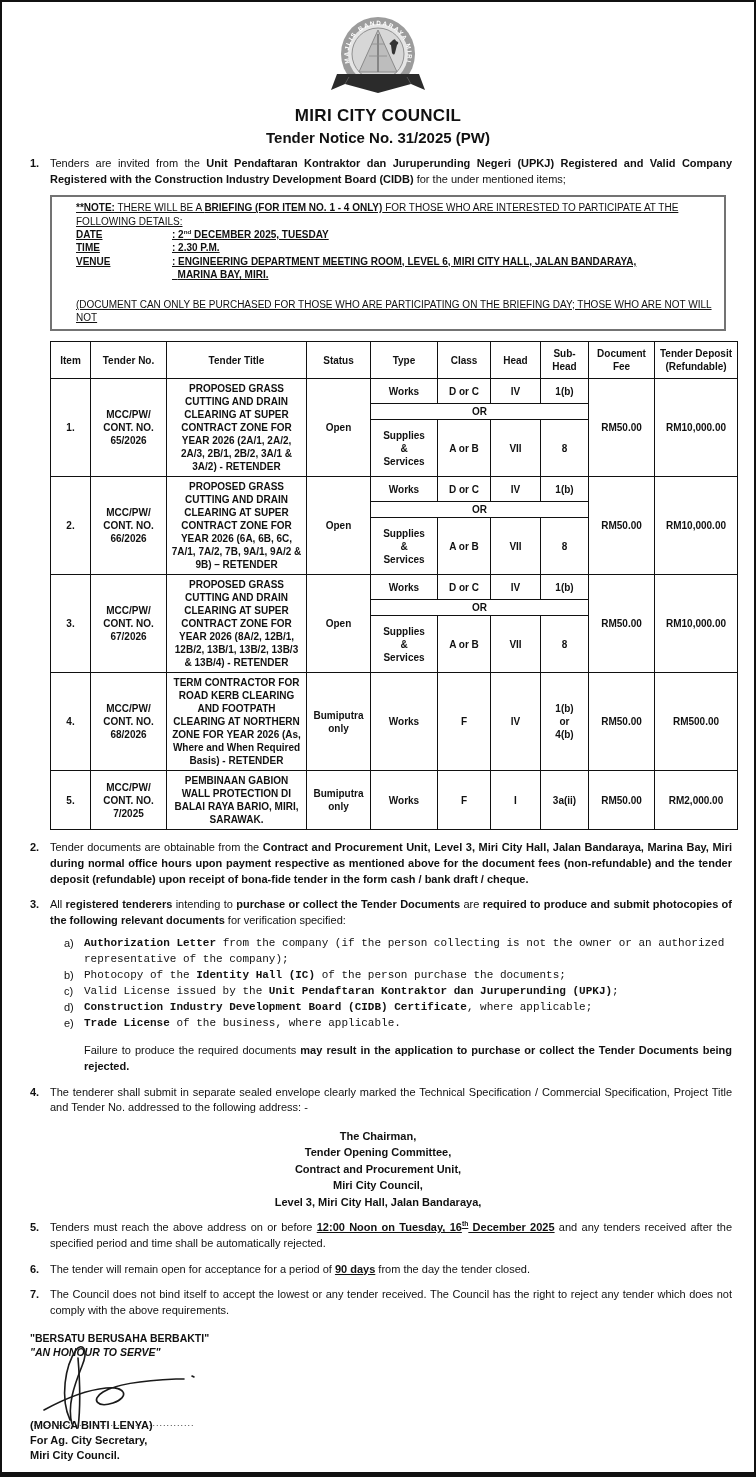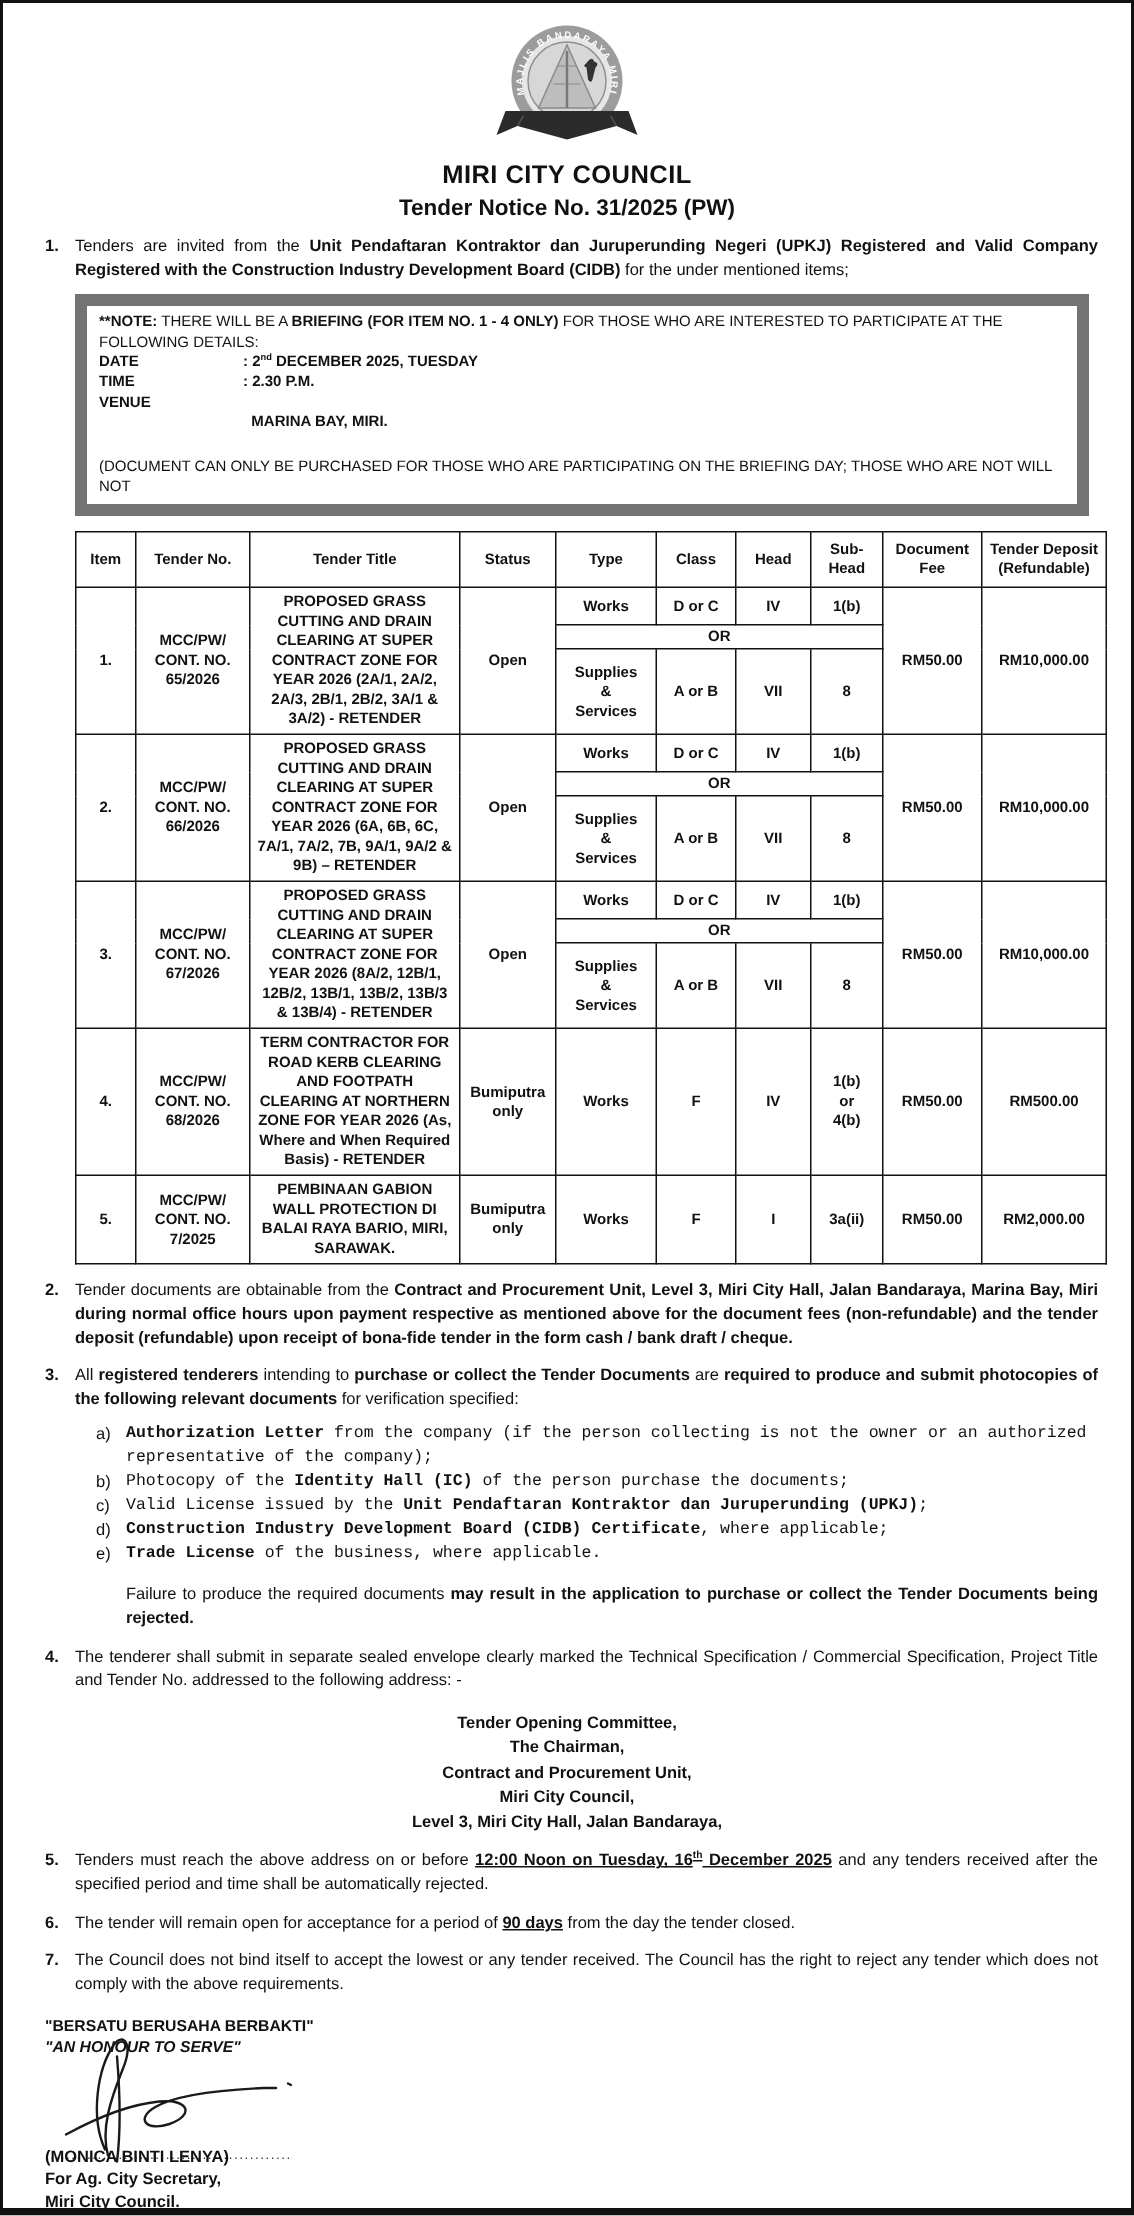--- a/index.html
+++ b/index.html
@@ -19,22 +19,22 @@
   .org{font-size:17px;font-weight:700;letter-spacing:.3px;margin-top:2px;}
   .notice-title{font-size:15px;font-weight:700;margin-top:3px;}
 
   
   .para{display:flex;margin:10px 22px 0 28px;font-size:11px;line-height:1.42;}
   .para .num{width:20px;flex:none;font-weight:700;}
   .para .content{flex:1;text-align:justify;}
 
   
   .note-box{
-    margin:8px 28px 0 48px;border:8px solid #737373;padding:4px 8px 5px 8px;
-    font-size:10px;line-height:1.34;
+    margin:8px 28px 0 48px;border:2px solid #737373;padding:4px 8px 5px 24px;
+    font-size:10px;line-height:1.34;text-decoration:underline;
   }
   .note-row{display:flex;}
   .note-row .nlabel{width:96px;flex:none;font-weight:700;}
   .note-row .nvalue{flex:1;white-space:pre-wrap;}
   .note-foot{margin-top:16px;}
 
   
   table.tender{border-collapse:collapse;table-layout:fixed;width:687px;margin:10px 0 0 48px;}
   table.tender th,table.tender td{
     border:1px solid #111;font-size:10px;line-height:1.3;padding:3px 4px;
@@ -106,21 +106,21 @@
     <div class="note-row">
       <div class="nlabel">DATE</div>
       <div class="nvalue"><span class="b">: 2</span><sup class="b">nd</sup><span class="b"> DECEMBER 2025, TUESDAY</span></div>
     </div>
     <div class="note-row">
       <div class="nlabel">TIME</div>
       <div class="nvalue"><span class="b">: 2.30 P.M.</span></div>
     </div>
     <div class="note-row">
       <div class="nlabel">VENUE</div>
-      <div class="nvalue"><br><span class="b">  MARINA BAY, MIRI.</span></div>
+      <div class="nvalue"><span class="b">: ENGINEERING DEPARTMENT MEETING ROOM, LEVEL 6, MIRI CITY HALL, JALAN BANDARAYA,</span><br><span class="b">  MARINA BAY, MIRI.</span></div>
     </div>
     <div class="note-foot">(DOCUMENT CAN ONLY BE PURCHASED FOR THOSE WHO ARE PARTICIPATING ON THE BRIEFING DAY; THOSE WHO ARE NOT WILL NOT</div>
   </div>
 
   <table class="tender">
     <colgroup>
       <col style="width:40px">
         <col style="width:76px">
         <col style="width:140px">
         <col style="width:64px">
@@ -293,22 +293,22 @@
   </div>
 
   <div class="failure"><span>Failure to produce the required documents </span><span class="b">may result in the application to purchase or collect the Tender Documents being rejected.</span></div>
 
   <div class="para">
     <div class="num">4.</div>
     <div class="content"><span>The tenderer shall submit in separate sealed envelope clearly marked the Technical Specification / Commercial Specification, Project Title and Tender No. addressed to the following address: -</span></div>
   </div>
 
   <div class="address">
+    <div>The Chairman,</div>
     <div>Tender Opening Committee,</div>
-    <div>The Chairman,</div>
     <div>Contract and Procurement Unit,</div>
     <div>Miri City Council,</div>
     <div>Level 3, Miri City Hall, Jalan Bandaraya,</div>
   </div>
 
   <div class="para">
     <div class="num">5.</div>
     <div class="content"><span>Tenders must reach the above address on or before </span><span class="b u">12:00 Noon on Tuesday, 16</span><sup class="b u">th</sup><span class="b u"> December 2025</span><span> and any tenders received after the specified period and time shall be automatically rejected.</span></div>
   </div>
 

